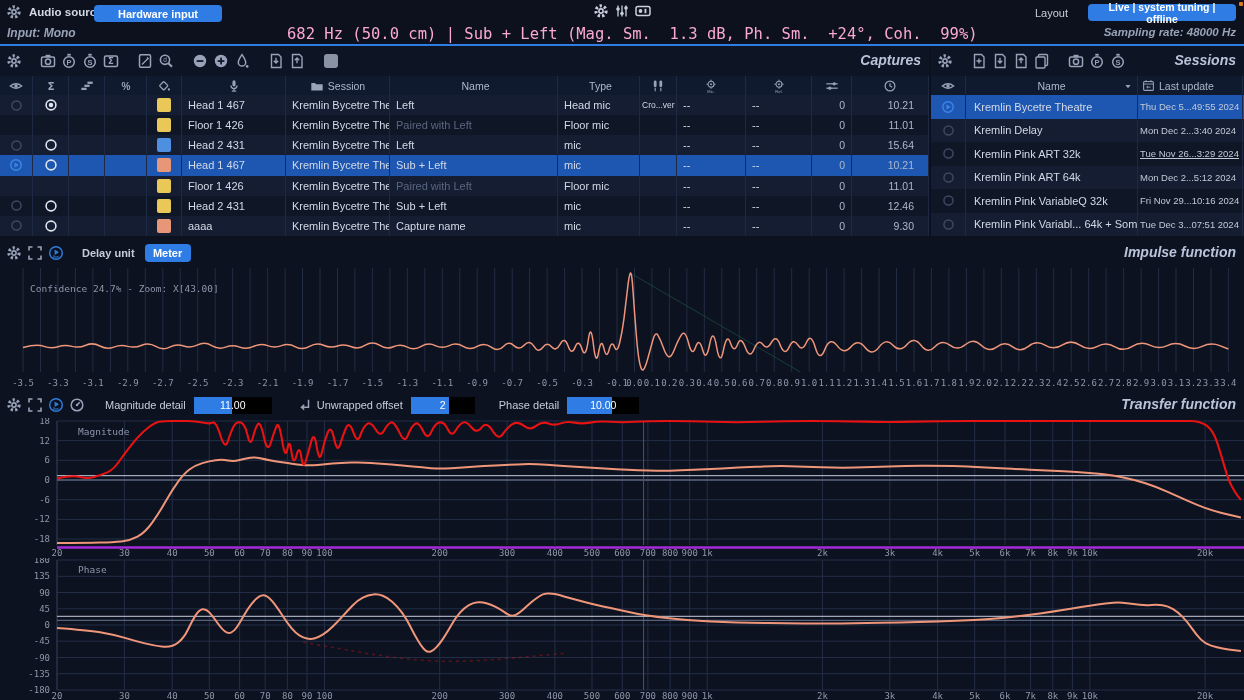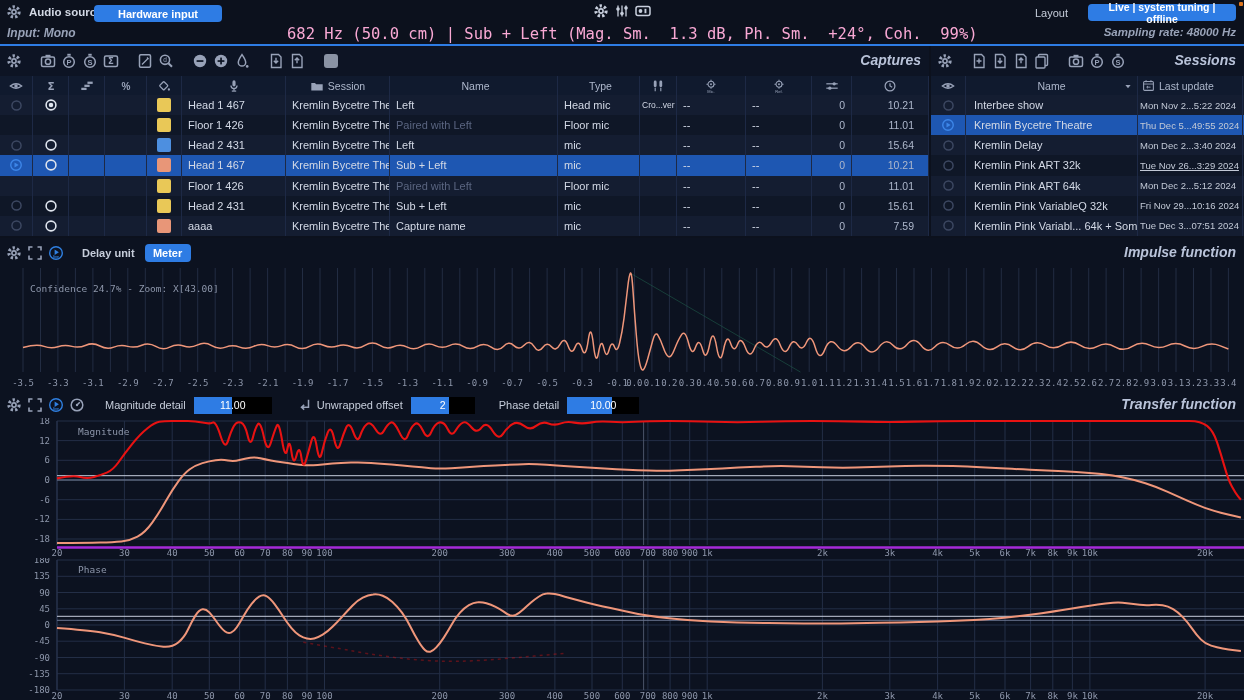--- a/index.html
+++ b/index.html
@@ -466,21 +466,21 @@
             <span class="swatch" style="background: rgb(233, 200, 87);"></span>
           </div>
           <div class="tcell txt" style="width: 104px; flex: 0 0 auto;">Head 2 431</div>
           <div class="tcell txt" style="width: 104px; flex: 0 0 auto;">Kremlin Bycetre Theatre</div>
           <div class="tcell txt" style="width: 168px; flex: 0 0 auto;">Sub + Left</div>
           <div class="tcell txt" style="width: 82px; flex: 0 0 auto;">mic</div>
           <div class="tcell txt" style="width: 37px; flex: 0 0 auto; font-size: 8.5px; padding-left: 2px;"></div>
           <div class="tcell txt" style="width: 69px; flex: 0 0 auto;">--</div>
           <div class="tcell txt" style="width: 66px; flex: 0 0 auto;">--</div>
           <div class="tcell rtl" style="width: 40px; flex: 0 0 auto;">0</div>
-          <div class="tcell rtl" style="width: 77px; flex: 0 0 auto; padding-right: 14px;">15.61</div>
+          <div class="tcell rtl" style="width: 77px; flex: 0 0 auto; padding-right: 14px;">12.46</div>
         </div>
         <div class="trow row-a">
           <div class="tcell" style="width: 33px; flex: 0 0 auto;">
             <span class="icn" style="color: rgb(61, 72, 98);">
               <svg width="13" height="13" viewBox="0 0 16 16">
                 <circle cx="8" cy="8" r="5.6" fill="none" stroke="currentColor" stroke-width="1.8"></circle>
               </svg>
             </span>
           </div>
           <div class="tcell" style="width: 36px; flex: 0 0 auto;">
@@ -496,21 +496,21 @@
             <span class="swatch" style="background: rgb(232, 150, 120);"></span>
           </div>
           <div class="tcell txt" style="width: 104px; flex: 0 0 auto;">aaaa</div>
           <div class="tcell txt" style="width: 104px; flex: 0 0 auto;">Kremlin Bycetre Theatre</div>
           <div class="tcell txt" style="width: 168px; flex: 0 0 auto;">Capture name</div>
           <div class="tcell txt" style="width: 82px; flex: 0 0 auto;">mic</div>
           <div class="tcell txt" style="width: 37px; flex: 0 0 auto; font-size: 8.5px; padding-left: 2px;"></div>
           <div class="tcell txt" style="width: 69px; flex: 0 0 auto;">--</div>
           <div class="tcell txt" style="width: 66px; flex: 0 0 auto;">--</div>
           <div class="tcell rtl" style="width: 40px; flex: 0 0 auto;">0</div>
-          <div class="tcell rtl" style="width: 77px; flex: 0 0 auto; padding-right: 14px;">7.59</div>
+          <div class="tcell rtl" style="width: 77px; flex: 0 0 auto; padding-right: 14px;">9.30</div>
         </div>
       </div>
   </div>
 
   <div id="sessions" class="panel">
     <div class="ptoolbar" id="ses-toolbar">
         <span class="tbtn">
           <svg width="16" height="16" viewBox="0 0 16 16">
             <circle cx="8" cy="8" r="5.1" fill="none" stroke="currentColor" stroke-width="3.1" stroke-dasharray="2.3 2.1"></circle>
             <circle cx="8" cy="8" r="2.1" fill="none" stroke="currentColor" stroke-width="1.6"></circle>
@@ -588,31 +588,20 @@
               <svg width="13" height="13" viewBox="0 0 16 16">
                 <rect x="2" y="3" width="12" height="11" rx="1.2" fill="none" stroke="currentColor" stroke-width="1.3"></rect>
                 <line x1="2" y1="6.2" x2="14" y2="6.2" stroke="currentColor" stroke-width="1.1"></line>
                 <line x1="5" y1="1.5" x2="5" y2="4" stroke="currentColor" stroke-width="1.3"></line>
                 <line x1="11" y1="1.5" x2="11" y2="4" stroke="currentColor" stroke-width="1.3"></line>
                 <path d="M10.5 10 H6 M7.4 8.5 L5.8 10 L7.4 11.5" stroke="currentColor" stroke-width="1.1" fill="none"></path>
               </svg>
             </span>
             <span class="hlabel">Last update</span>
           </div>
-        </div>
-        <div class="trow row-a">
-          <div class="tcell" style="width: 35px; flex: 0 0 auto;">
-            <span class="icn" style="color: rgb(61, 72, 98);">
-              <svg width="13" height="13" viewBox="0 0 16 16">
-                <circle cx="8" cy="8" r="5.6" fill="none" stroke="currentColor" stroke-width="1.8"></circle>
-              </svg>
-            </span>
-          </div>
-          <div class="tcell txt" style="width: 172px; flex: 0 0 auto; padding-left: 8px;">Interbee show</div>
-          <div class="tcell txt" style="width: 105px; flex: 0 0 auto; padding-left: 2px; font-size: 9.5px; color: rgb(194, 201, 214);">Mon Nov 2...5:22 2024</div>
         </div>
         <div class="trow row-sel">
           <div class="tcell" style="width: 35px; flex: 0 0 auto;">
             <span class="icn">
               <svg width="14" height="14" viewBox="0 0 16 16">
                 <circle cx="8" cy="8" r="6" fill="none" stroke="#3d86e8" stroke-width="1.6"></circle>
                 <path d="M6.3 5.2 L11 8 L6.3 10.8 Z" fill="#3d86e8"></path>
               </svg>
             </span>
           </div>

